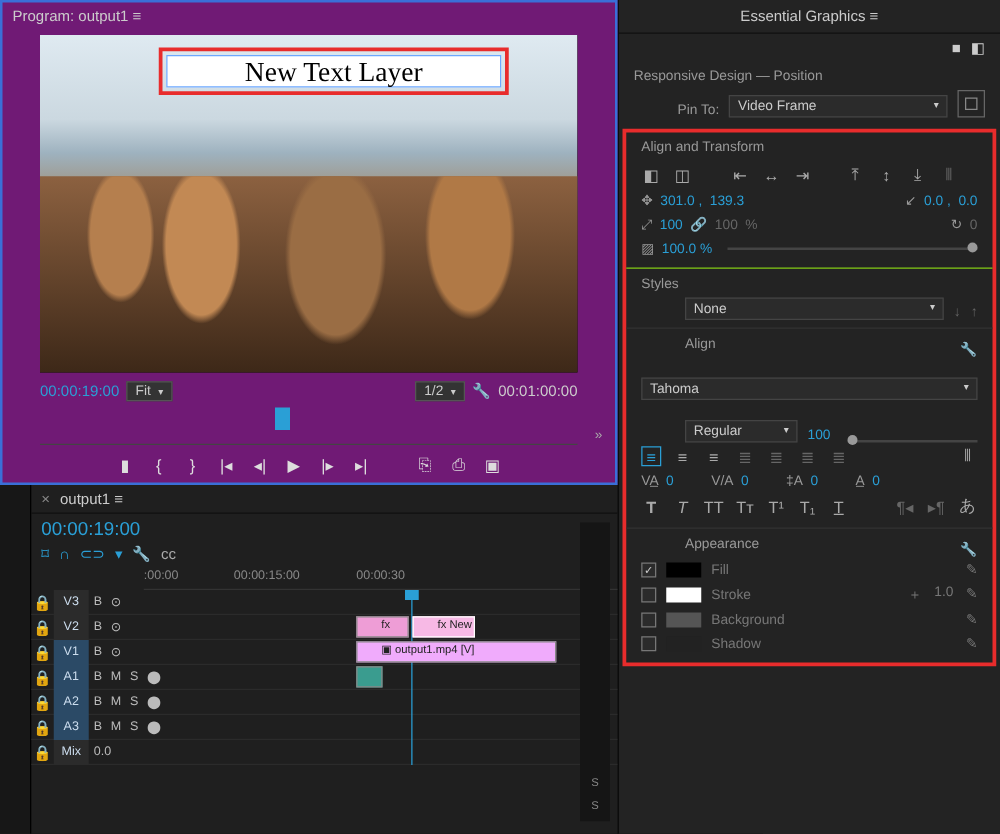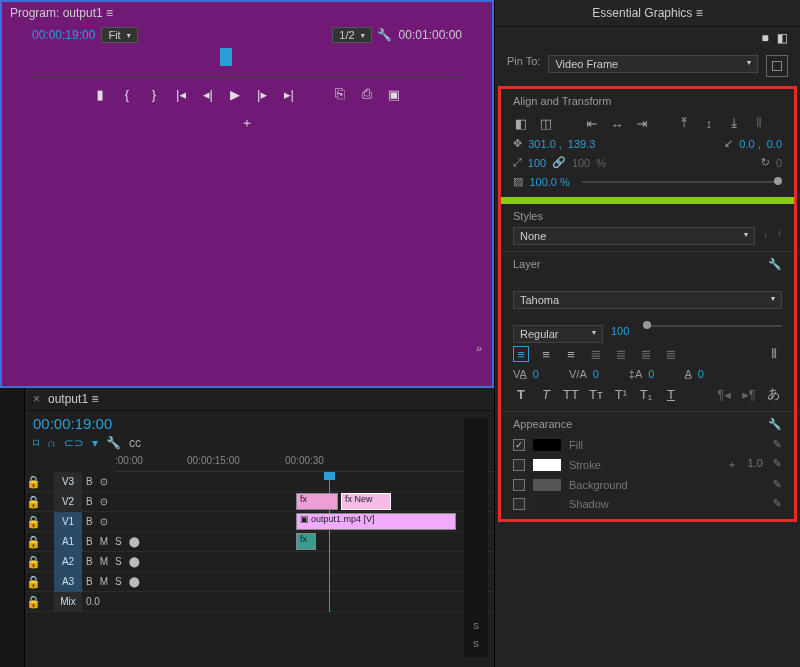--- a/index.html
+++ b/index.html
@@ -42,38 +42,38 @@
   .closex{color:#888;}
   .tl-tc{color:#2a9fd6;font-size:15px;padding:4px 8px 2px;}
   .tl-tools{display:flex;gap:8px;padding:2px 8px;color:#2a9fd6;font-size:12px;align-items:center;}
   .tl-ruler{height:20px;border-bottom:1px solid #333;position:relative;margin-left:90px;font-size:10px;color:#888;}
   .tl-ruler span{position:absolute;top:3px;}
   .tl-playhead{position:absolute;top:0;bottom:0;left:304px;width:1px;background:#2a9fd6;}
   .tl-playhead::before{content:"";position:absolute;top:0;left:-5px;width:11px;height:8px;background:#2a9fd6;}
   .tracks{position:relative;}
   .track{display:flex;height:20px;border-bottom:1px solid #2b2b2b;align-items:center;}
   .tlock{width:18px;text-align:center;color:#999;}
-  .tlabel{width:28px;background:#2b4a66;color:#cde;font-size:10px;text-align:center;margin-right:4px;line-height:20px;margin-left:11px;}
+  .tlabel{width:28px;background:#2b4a66;color:#cde;font-size:10px;text-align:center;margin-right:4px;line-height:20px;}
   .tlabel.dark{background:#2b2b2b;}
   .tctl{display:flex;gap:7px;width:155px;font-size:10px;color:#bbb;}
   .clips{flex:1;position:relative;height:100%;}
-  .clip{position:absolute;top:1px;bottom:1px;border:1px solid #888;font-size:9px;padding-left:3px;color:#222;overflow:hidden;white-space:nowrap;}
+  .clip{position:absolute;top:1px;bottom:1px;border:1px solid #888;font-size:9px;padding-left:19px;color:#222;overflow:hidden;white-space:nowrap;}
   .clip.pink{background:#ee9dd6;}
   .clip.pink2{background:#f7b9e5;}
   .clip.blue{background:#f0abfc;}
   .clip.teal{background:#3a9c8f;}
 
   .tl-scroll{position:absolute;right:6px;top:30px;bottom:10px;width:24px;background:#151515;display:flex;flex-direction:column;justify-content:flex-end;align-items:center;gap:8px;padding-bottom:8px;color:#888;font-size:9px;}
 
   
   .rp-header{padding:6px 10px;font-size:12px;border-bottom:1px solid #111;display:flex;justify-content:center;}
   .rp-icons{display:flex;gap:8px;}
   .sect{padding:6px 12px;font-size:11px;color:#999;}
   .sect-title{margin-bottom:5px;}
-  .pinrow{display:flex;align-items:flex-start;gap:8px;}
+  .pinrow{display:flex;align-items:flex-end;gap:8px;margin-left:35px;}
   .dd2{background:#2b2b2b;border:1px solid #444;color:#ccc;flex:1;padding:2px 6px;display:flex;justify-content:space-between;}
   .pinbox{width:22px;height:22px;border:1px solid #666;position:relative;}
   .pinbox::before{content:"";position:absolute;inset:5px;border:1px solid #888;}
 
   .red-highlight{border:3px solid #e82c2c;margin:3px;}
   .iconrow{display:flex;gap:9px;padding:3px 0;align-items:center;color:#aaa;font-size:13px;}
   .iconrow .ic{width:16px;height:16px;display:flex;align-items:center;justify-content:center;border:1px solid transparent;}
   .valrow{display:flex;gap:6px;padding:3px 0;align-items:center;font-size:11px;}
   .bluev{color:#2a9fd6;}
   .dimv{color:#666;}
@@ -90,20 +90,27 @@
   .wrench{color:#ccc;}
 </style>
 </head>
 <body>
 
 <div class="app">
   <div class="left">
 
     <div class="program">
       <div class="program-header">Program: output1  ≡</div>
+      <div class="monitor-area">
+        <div class="preview-img"></div>
+        <div class="mountains"></div>
+        <div class="text-layer-box">
+          <div class="text-inner">New Text Layer</div>
+        </div>
+      </div>
       <div class="monitor-controls">
         <span style="color:#2a9fd6">00:00:19:00</span>
         <div class="dropdown">
             <span>Fit</span>
             <span class="chev">▾</span>
           </div>
         <span style="flex:1"></span>
         <div class="dropdown">
             <span>1/2</span>
             <span class="chev">▾</span>
@@ -241,20 +248,21 @@
 
   <div class="right">
     <div class="rp-header">
         <span>Essential Graphics  ≡</span>
       </div>
     <div class="rp-icons" style="justify-content:flex-end;padding:4px 12px">
         <span>■</span>
         <span>◧</span>
       </div>
     <div class="sect">
+      <div class="sect-title">Responsive Design — Position</div>
       <div class="pinrow">
         <span>Pin To:</span>
         <div class="dd2">
             <span>Video Frame</span>
             <span class="chev">▾</span>
           </div>
         <div class="pinbox"></div>
       </div>
     </div>
 
@@ -295,35 +303,35 @@
           </div>
         <div class="valrow">
             <span>▨</span>
             <span class="bluev">100.0 %</span>
             <div class="scrub">
               <span class="knob"></span>
             </div>
           </div>
       </div>
 
-      <div class="sect" style="border-top:7px solid #84cc16">
+      <div class="sect" style="border-top:1px solid #84cc16">
         <div class="sect-title">Styles</div>
         <div class="pinrow">
             <div class="dd2">
               <span>None</span>
               <span class="chev">▾</span>
             </div>
             <span class="dimv">↓</span>
             <span class="dimv">↑</span>
           </div>
       </div>
 
       <div class="sect textsect" style="border-top:1px solid #333">
         <div class="pinrow">
-            <span class="sect-title" style="flex:1">Layer</span>
+            <span class="sect-title" style="flex:1">Align</span>
             <span class="wrench">🔧</span>
           </div>
         <div class="dd2" style="margin:16px 0">
             <span>Tahoma</span>
             <span class="chev">▾</span>
           </div>
         <div class="pinrow">
           <div class="dd2" style="flex:0 0 90px">
               <span>Regular</span>
               <span class="chev">▾</span>

